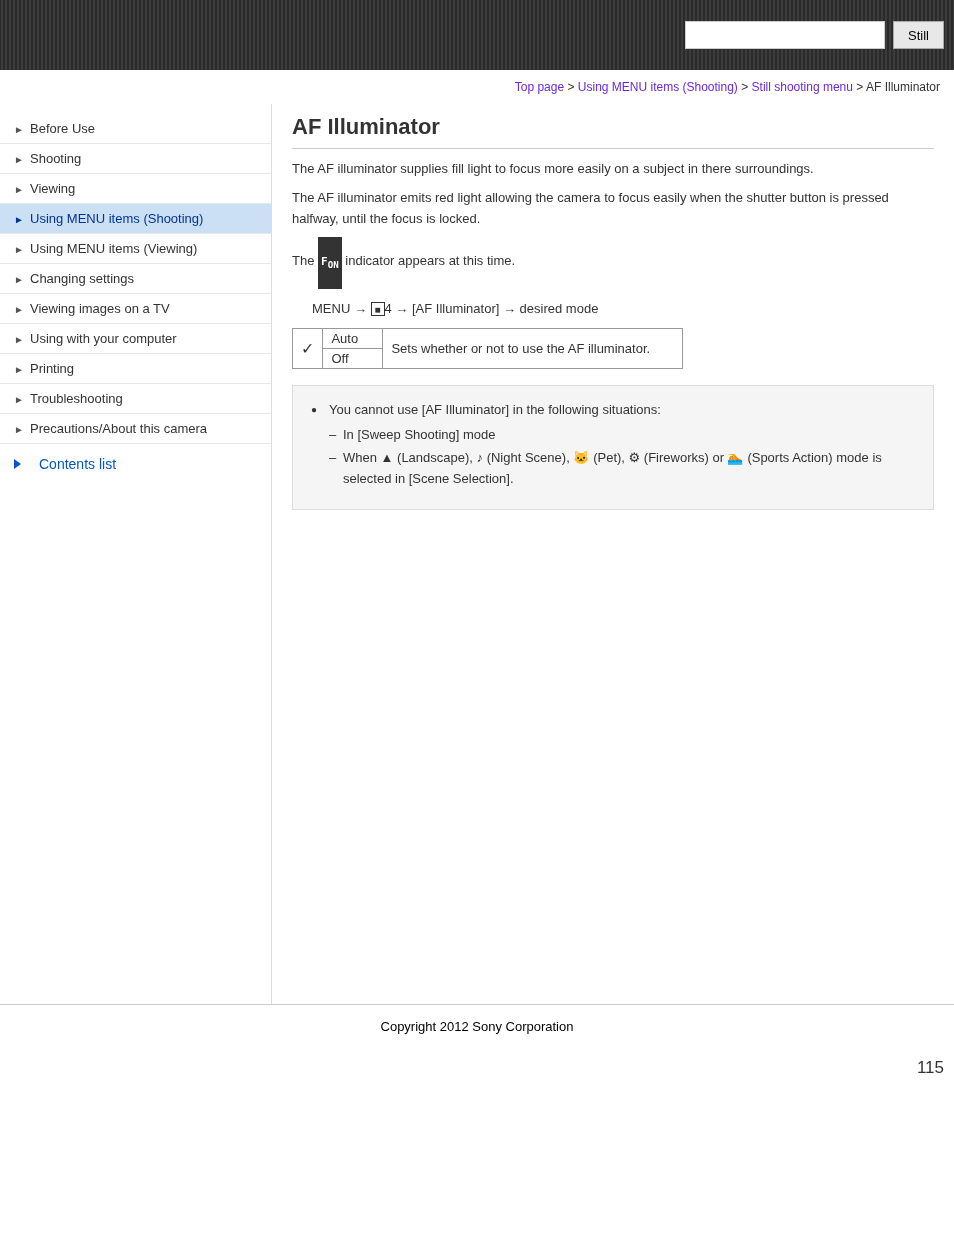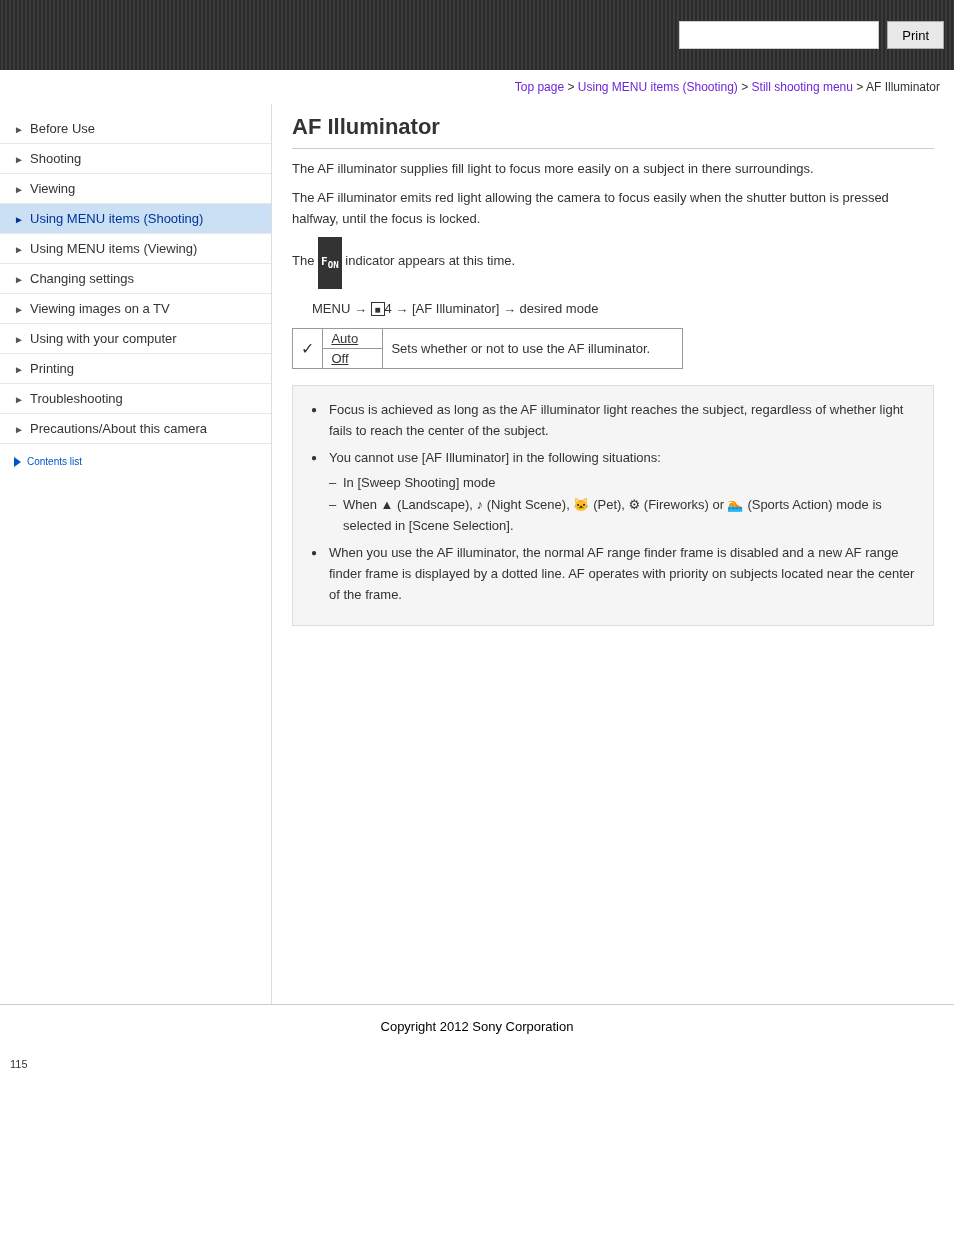--- a/index.html
+++ b/index.html
@@ -75,24 +75,24 @@
       margin-right: 6px;
       font-size: 10px;
       color: #555;
     }
     .sidebar-item.active .arrow { color: #003399; }
 
     .contents-link {
       display: flex;
       align-items: center;
       padding: 12px 14px;
-      font-size: 10px;
+      font-size: 14px;
       color: #0055cc;
       cursor: pointer;
-      gap: 6px;
+      gap: 18px;
     }
     .arrow-right {
       display: inline-block;
       width: 0;
       height: 0;
       border-top: 5px solid transparent;
       border-bottom: 5px solid transparent;
       border-left: 7px solid #0055cc;
     }
 
@@ -136,21 +136,20 @@
       vertical-align: middle;
     }
     .af-table .check-cell {
       width: 28px;
       text-align: center;
       border-right: 1px solid #999;
     }
     .af-table .option-cell {
       width: 60px;
       padding: 2px 8px;
-      text-decoration: underline;
     }
     .af-table .desc-cell {
       width: 300px;
     }
 
     
     .note-box {
       background: #f5f5f5;
       border: 1px solid #ddd;
       padding: 14px 18px;
@@ -201,34 +200,34 @@
     .footer {
       border-top: 1px solid #ccc;
       text-align: center;
       padding: 14px;
       font-size: 13px;
       color: #000000;
     }
 
     
     .page-number {
-      text-align: left;
-      font-size: 11px;
+      text-align: right;
+      font-size: 17px;
       padding: 10px;
       color: #333;
     }
 
     .checkmark { font-size: 16px; }
   </style>
 </head>
 <body>
 
 <div class="header">
   <input class="header-search" type="text" style="">
-  <button class="header-print-btn">Print</button>
+  <button class="header-print-btn">Still</button>
 </div>
 
 <div class="breadcrumb">
   <a href="#">Top page</a>
   <span> &gt; </span>
   <a href="#">Using MENU items (Shooting)</a>
   <span> &gt; </span>
   <a href="#">Still shooting menu</a>
   <span> &gt; </span>
   <span>AF Illuminator</span>
@@ -315,29 +314,27 @@
         <td class="desc-cell" rowspan="2">Sets whether or not to use the AF illuminator.</td>
       </tr>
       <tr>
         <td class="option-cell">Off</td>
       </tr>
     </tbody>
       </table>
 
     <div class="note-box">
       <ul>
-        <li>Focus is achieved as long as the AF illuminator light reaches the subject, regardless of whether light fails to reach the center of the subject.</li>
         <li>
           You cannot use [AF Illuminator] in the following situations:
           <ul>
             <li>In [Sweep Shooting] mode</li>
             <li>When ▲ (Landscape), ♪ (Night Scene), 🐱 (Pet), ⚙ (Fireworks) or 🏊 (Sports Action) mode is selected in [Scene Selection].</li>
           </ul>
         </li>
-        <li>When you use the AF illuminator, the normal AF range finder frame is disabled and a new AF range finder frame is displayed by a dotted line. AF operates with priority on subjects located near the center of the frame.</li>
       </ul>
     </div>
 
 
   </div>
 </div>
 
 <div class="footer">
   <span>Copyright 2012 Sony Corporation</span>
 </div>

